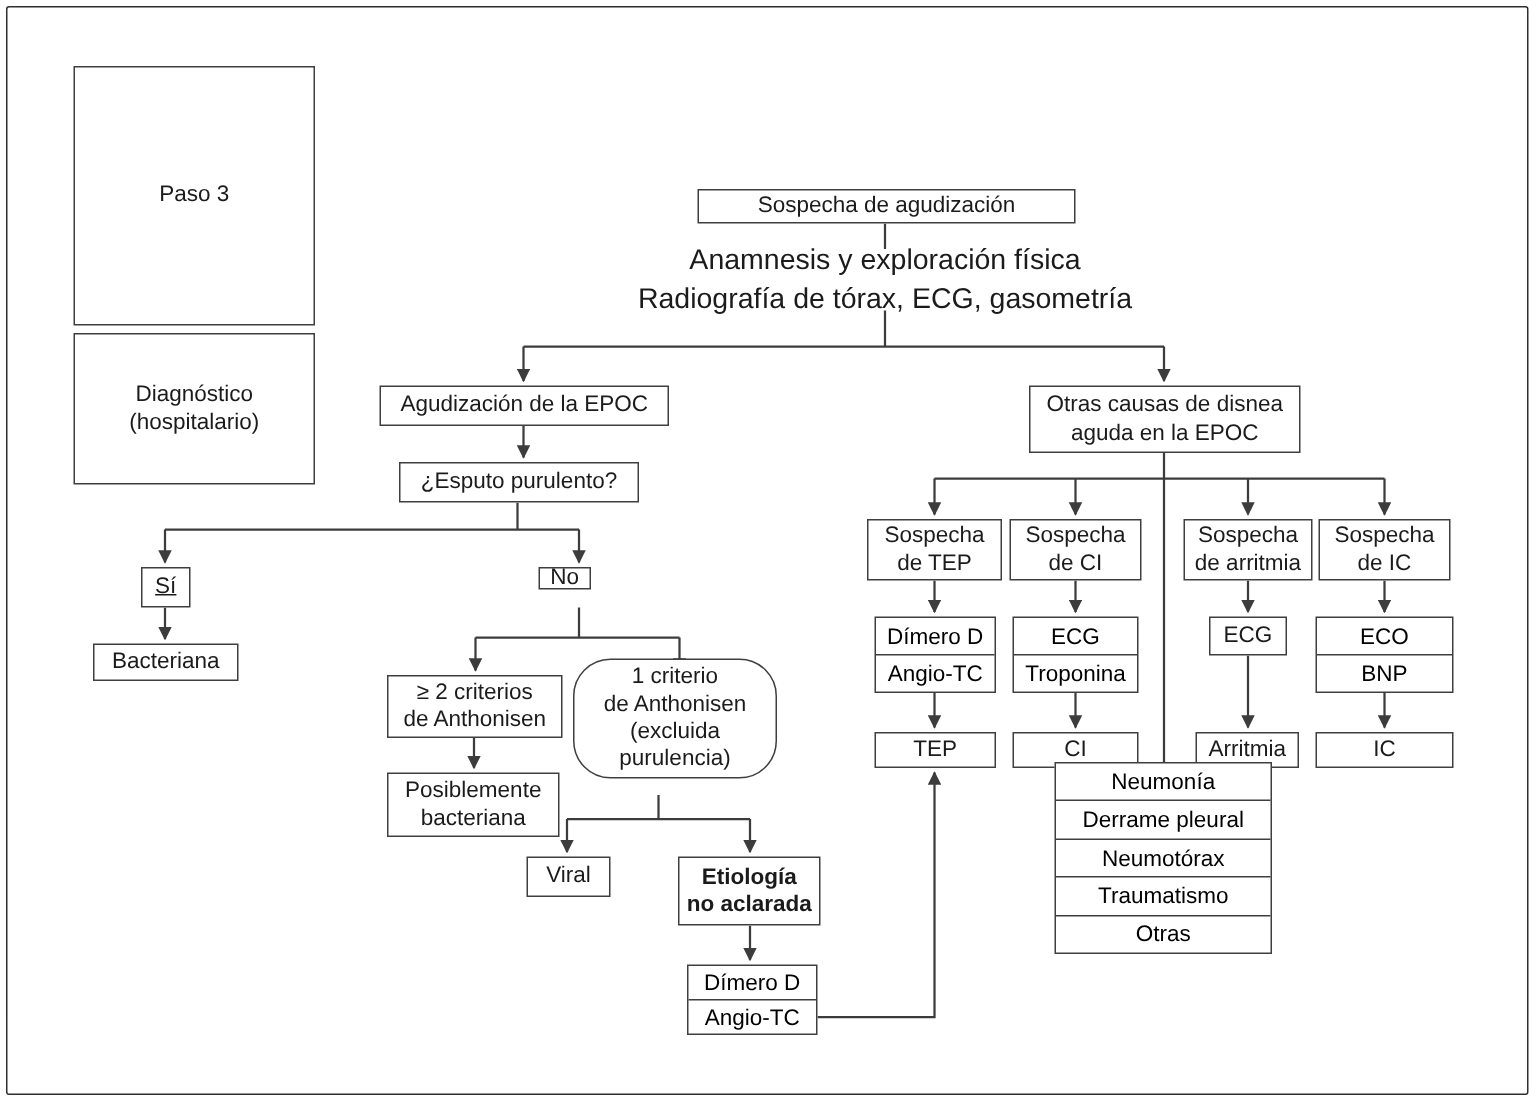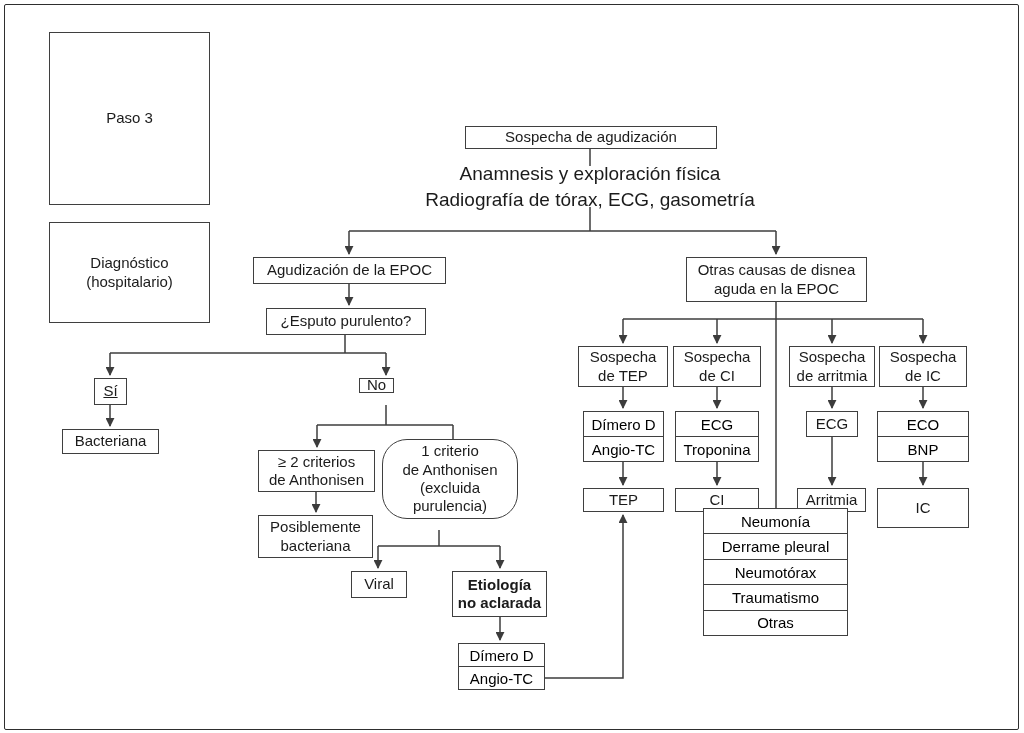--- a/index.html
+++ b/index.html
@@ -95,21 +95,21 @@
     <path d="M717 387 V408" marker-end="url(#arr)"></path>
     <path d="M832 387 V408" marker-end="url(#arr)"></path>
     <path d="M923 387 V408" marker-end="url(#arr)"></path>
 
     <path d="M623 462 V485" marker-end="url(#arr)"></path>
     <path d="M717 462 V485" marker-end="url(#arr)"></path>
     <path d="M832 437 V485" marker-end="url(#arr)"></path>
     <path d="M923 462 V485" marker-end="url(#arr)"></path>
   </svg>
 
-  <div class="box" style="left:49px; top:32px; width:161px; height:173px;">Paso 3</div>
+  <div class="box" style="left:49px; top:44px; width:161px; height:173px;">Paso 3</div>
   <div class="box" style="left:49px; top:222px; width:161px; height:101px;">Diagnóstico
 (hospitalario)</div>
 
   <div class="box" style="left:465px; top:126px; width:252px; height:23px;">Sospecha de agudización</div>
   <div class="plain" style="left:420px; top:166px; width:340px; height:42px;">Anamnesis y exploración física
 Radiografía de tórax, ECG, gasometría</div>
 
   <div class="box" style="left:253px; top:257px; width:193px; height:27px;">Agudización de la EPOC</div>
   <div class="box" style="left:686px; top:257px; width:181px; height:45px;">Otras causas de disnea
 aguda en la EPOC</div>
@@ -154,21 +154,21 @@
   </div>
   <div class="box" style="left:806px; top:411px; width:52px; height:26px;">ECG</div>
   <div class="stack" style="left:877px; top:411px; width:92px; height:51px;">
     <div class="cell">ECO</div>
     <div class="cell">BNP</div>
   </div>
 
   <div class="box" style="left:583px; top:488px; width:81px; height:24px;">TEP</div>
   <div class="box" style="left:675px; top:488px; width:84px; height:24px;">CI</div>
   <div class="box" style="left:797px; top:488px; width:69px; height:24px;">Arritmia</div>
-  <div class="box" style="left:877px; top:488px; width:92px; height:40px;">IC</div>
+  <div class="box" style="left:877px; top:488px; width:92px; height:24px;">IC</div>
 
   <div class="stack" style="left:703px; top:508px; width:145px; height:128px;">
     <div class="cell">Neumonía</div>
     <div class="cell">Derrame pleural</div>
     <div class="cell">Neumotórax</div>
     <div class="cell">Traumatismo</div>
     <div class="cell">Otras</div>
   </div>
 </div>
 

